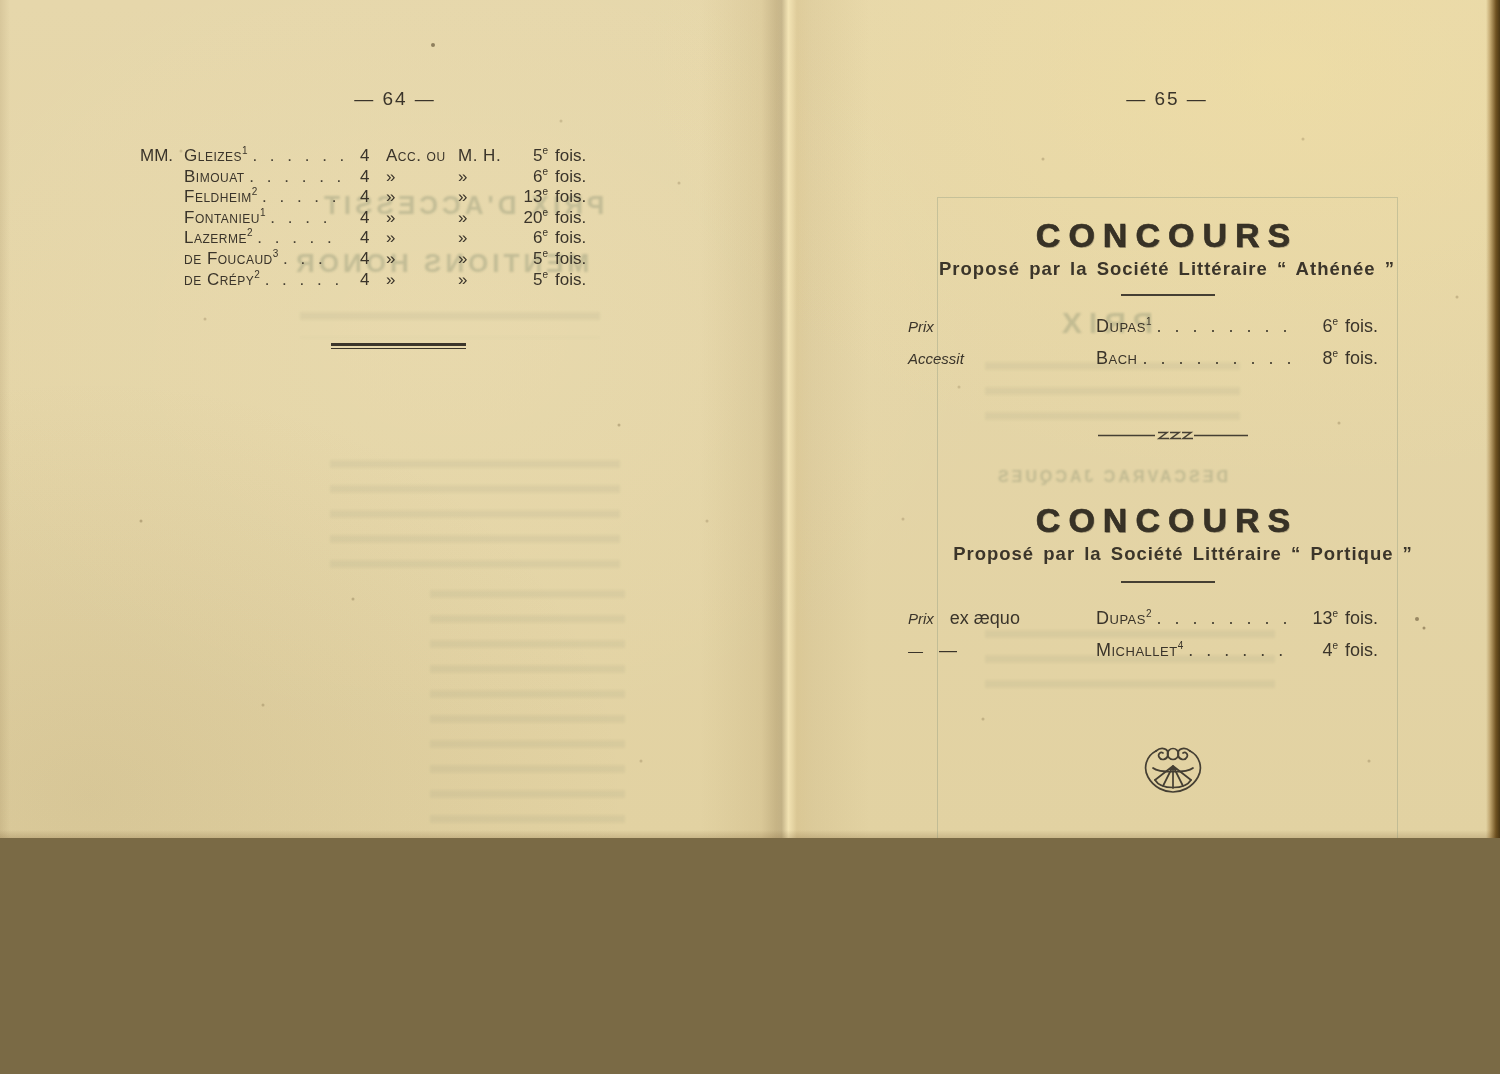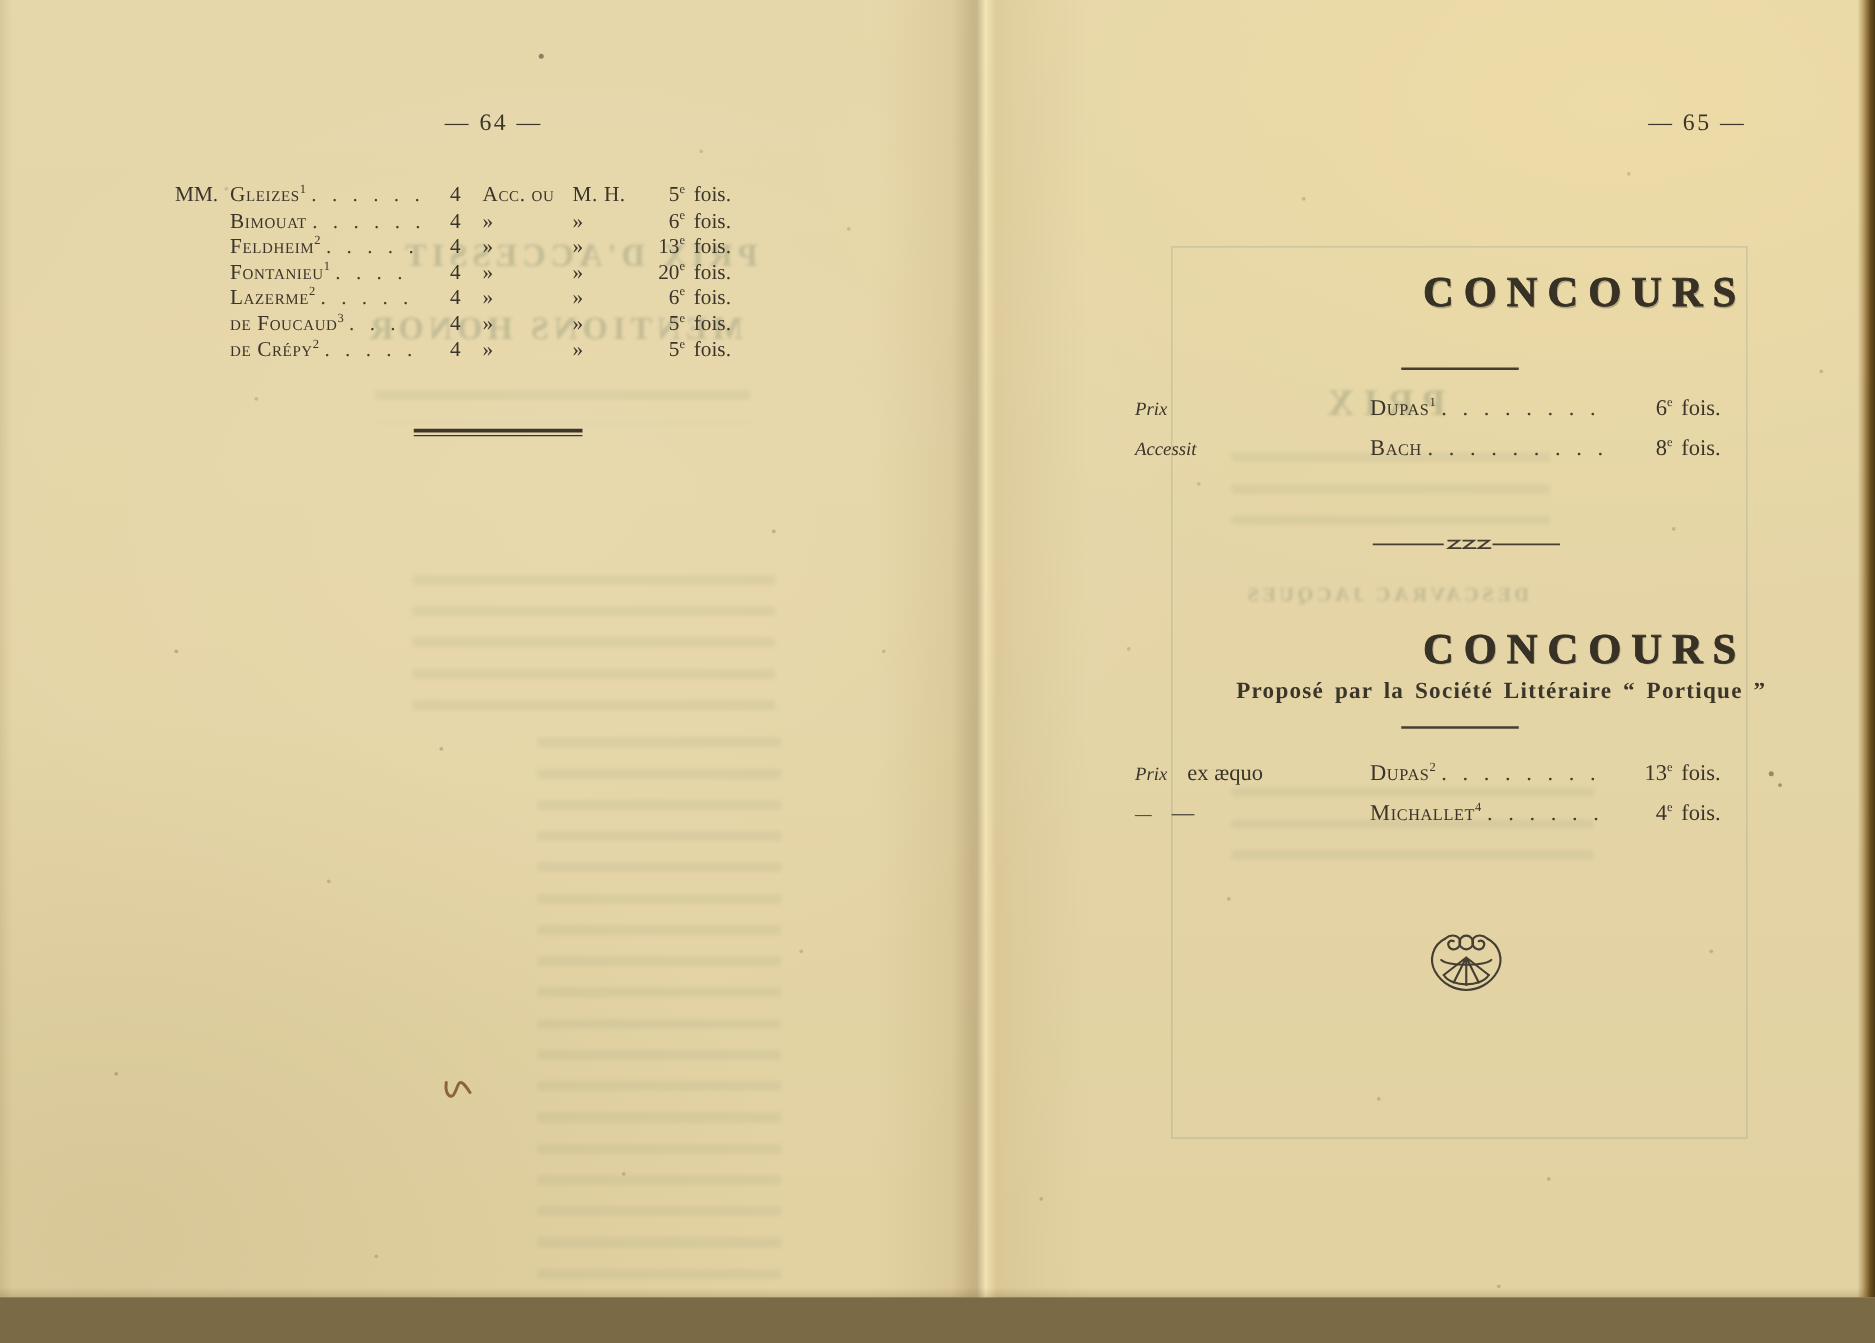--- a/index.html
+++ b/index.html
@@ -1,18 +1,18 @@
 <!DOCTYPE html>
 <html><head>
 <meta charset="utf-8">
 <style>
   html,body{margin:0;padding:0;background:#7a6a45;}
   .book{
-    position:relative;width:1500px;height:1038px;overflow:hidden;
-    font-family:Liberation Serif, serif;color:#3a342a;
+    position:relative;width:1500px;height:838px;overflow:hidden;
+    font-family:Liberation Sans, sans-serif;color:#3a342a;
     background:
       radial-gradient(1100px 700px at 86% 8%, rgba(247,227,160,.40), rgba(247,227,160,0) 60%),
       radial-gradient(900px 700px at 6% 95%, rgba(120,95,50,.10), rgba(120,95,50,0) 60%),
       radial-gradient(800px 600px at 30% 40%, rgba(255,245,210,.12), rgba(255,245,210,0) 70%),
       linear-gradient(#e6d7ab,#e2d2a2);
   }
   .abs{position:absolute;}
   
   .gutter{left:700px;top:0;width:170px;height:1074px;
     background:linear-gradient(90deg,
@@ -61,21 +61,21 @@
   .fois{margin-left:7px;}
   .dbl-rule{width:135px;height:2px;border-top:3px solid #3c362b;border-bottom:1px solid #3c362b;}
   .concours{font-size:34px;font-weight:bold;letter-spacing:8px;color:#383226;
     text-shadow:1px 1px 0 rgba(56,50,38,.30);-webkit-text-stroke:.6px #2f2a20;text-align:center;}
   .subtitle{font-size:18.5px;font-weight:bold;letter-spacing:1px;word-spacing:3px;text-align:center;color:#3b352a;}
   .thin-rule{width:94px;height:2px;background:#453f33;}
   .rrows{display:grid;grid-template-columns:188px 212px 80px;grid-auto-rows:32px;
     font-size:18px;align-items:baseline;}
   .lab1{font-style:italic;font-size:15px;}
   .lab2{margin-left:16px;font-size:18px;margin-top:12px;}
-  .centerbox{left:937px;width:460px;text-align:right;}
+  .centerbox{left:937px;width:460px;text-align:center;}
 </style>
 </head>
 <body>
 
 <div class="book">
 
   <div class="abs speckles"></div>
   <div class="abs gutter"></div>
   <div class="abs edge-right"></div>
   <div class="abs edge-bottom"></div>
@@ -170,20 +170,21 @@
 
   <div class="abs dbl-rule" style="left:331px;top:343px;"></div>
 
   <svg class="abs" style="left:352px;top:856px;" width="34" height="32" viewBox="0 0 34 32">
     <path d="M5,10 C4,16 6,21 9,21 C12,21 13,14 15,11 C17,8 20,12 24,18" fill="none" stroke="#7d5223" stroke-width="2.4" stroke-linecap="round" opacity=".85"></path>
   </svg>
 
   <div class="abs pageno centerbox" style="top:88px;">— 65 —</div>
 
   <div class="abs concours centerbox" style="top:216px;">CONCOURS</div>
+  <div class="abs subtitle centerbox" style="top:258px;">Proposé par la Société Littéraire “ Athénée ”</div>
   <div class="abs thin-rule" style="left:1121px;top:294px;"></div>
 
   <div class="abs rrows" style="left:908px;top:316px;">
     <div><span class="lab1">Prix</span><span class="lab2"></span></div>
     <div><span class="sc">Dupas</span><sup class="fn">1</sup> <span class="dots">. . . . . . . .</span></div>
     <div class="cell-times">
         <span class="nth"><span>6</span><sup class="fn">e</sup></span>
         <span class="fois">fois.</span>
       </div>
 

